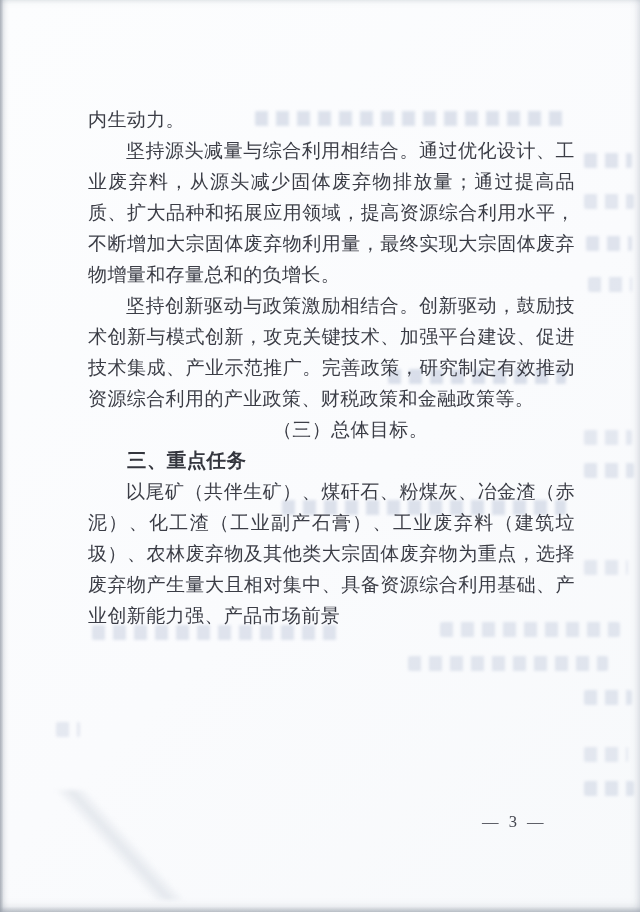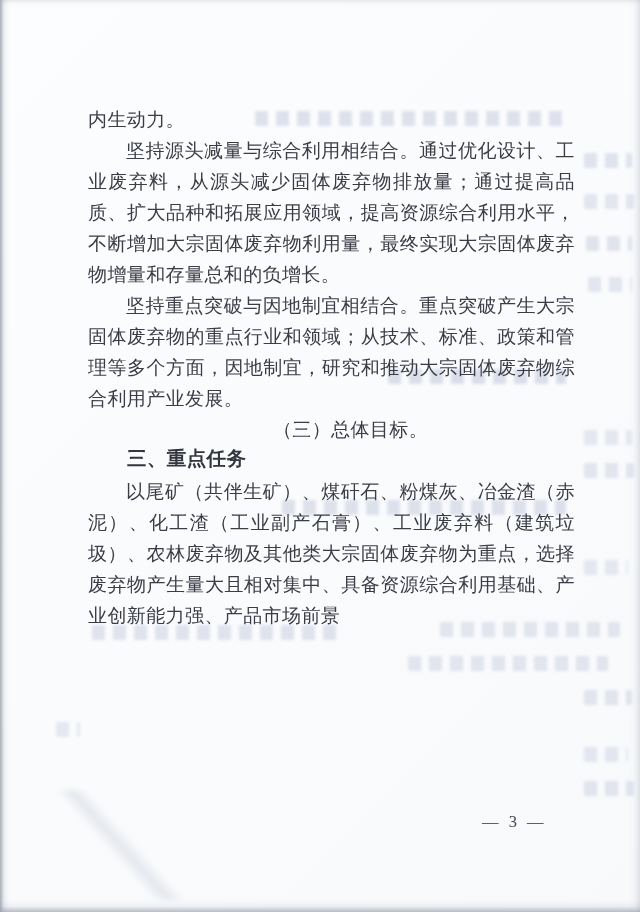--- a/index.html
+++ b/index.html
@@ -59,21 +59,21 @@
     line-height: 31px;
     letter-spacing: 0.4px;
     text-align: justify;
     text-indent: 2em;
   }
   p.continuation { text-indent: 0; }
   p.heading-sub { text-align: center; }
   p.heading-main {
     font-weight: 700;
     text-align: left;
-    font-family: Liberation Mono, monospace;
+    font-family: Liberation Serif, serif;
     font-size: 19.5px;
     color: #34363e;
   }
   .page-number {
     position: absolute;
     left: 482px;
     top: 812px;
     width: 110px;
     font-size: 16.5px;
     letter-spacing: 3px;
@@ -112,21 +112,21 @@
     <div class="ghost" style="top:622px; left:440px; width:180px; opacity:.45;"></div>
     <div class="ghost" style="top:656px; left:408px; width:200px; opacity:.45;"></div>
     <div class="ghost" style="top:690px; left:584px; width:48px; opacity:.45;"></div>
     <div class="ghost" style="top:722px; left:56px;  width:24px; opacity:.40;"></div>
     <div class="ghost" style="top:747px; left:584px; width:44px; opacity:.40;"></div>
     <div class="ghost" style="top:781px; left:584px; width:50px; opacity:.45;"></div>
 
     <div class="text-block">
       <p class="continuation">内生动力。</p>
       <p>坚持源头减量与综合利用相结合。通过优化设计、工业废弃料，从源头减少固体废弃物排放量；通过提高品质、扩大品种和拓展应用领域，提高资源综合利用水平，不断增加大宗固体废弃物利用量，最终实现大宗固体废弃物增量和存量总和的负增长。</p>
-      <p>坚持重点突破与因地制宜相结合。重点突破产生大宗固体废弃物的重点行业和领域；从技术、标准、政策和管理等多个方面，因地制宜，研究和推动大宗固体废弃物综合利用产业发展。</p>
+      <p>坚持创新驱动与政策激励相结合。创新驱动，鼓励技术创新与模式创新，攻克关键技术、加强平台建设、促进技术集成、产业示范推广。完善政策，研究制定有效推动资源综合利用的产业政策、财税政策和金融政策等。</p>
       <p class="heading-sub">（三）总体目标。</p>
       <p class="heading-main">三、重点任务</p>
       <p>以尾矿（共伴生矿）、煤矸石、粉煤灰、冶金渣（赤泥）、化工渣（工业副产石膏）、工业废弃料（建筑垃圾）、农林废弃物及其他类大宗固体废弃物为重点，选择废弃物产生量大且相对集中、具备资源综合利用基础、产业创新能力强、产品市场前景</p>
     </div>
 
     <div class="page-number">— 3 —</div>
 
     <div class="crease"></div>
     <div class="page-left-edge"></div>
     <div class="page-bottom-edge"></div>

